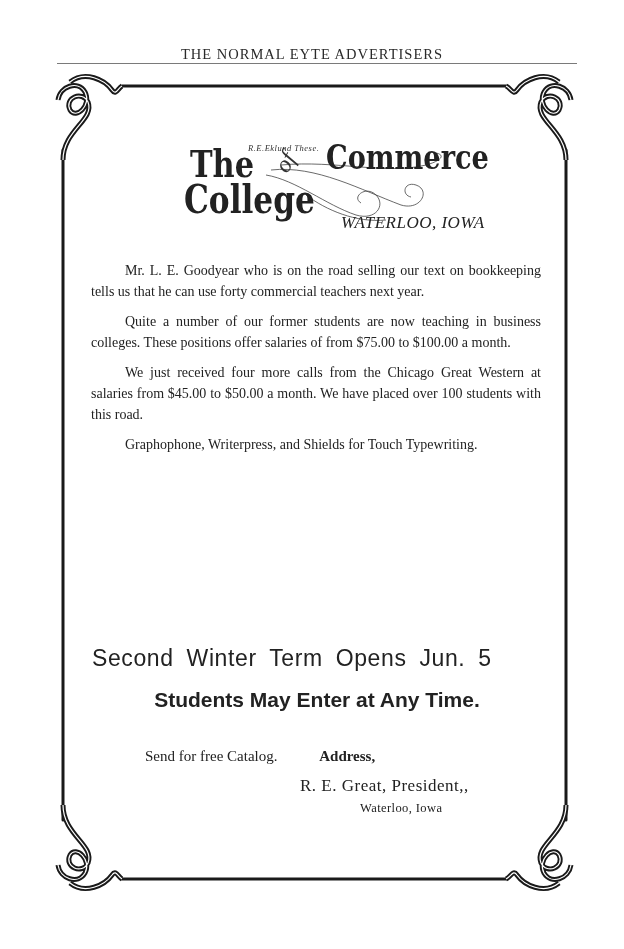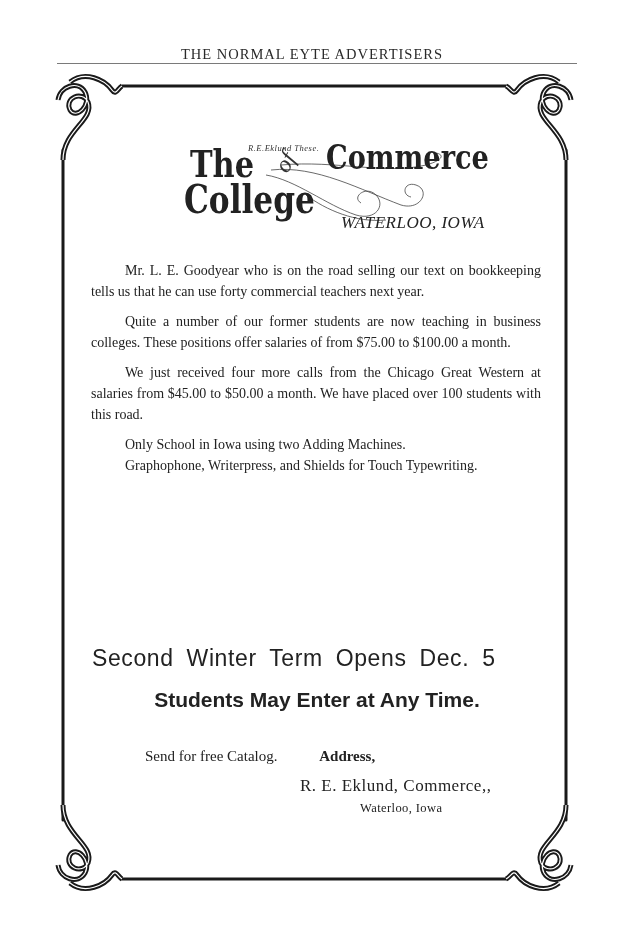--- a/index.html
+++ b/index.html
@@ -105,25 +105,24 @@
   <span class="college">College</span>
   <span class="of">of</span>
   <span class="commerce">Commerce</span>
   <span class="city">WATERLOO, IOWA</span>
 </div>
 
 <div class="body-text">
   <p>Mr. L. E. Goodyear who is on the road selling our text on bookkeeping tells us that he can use forty commercial teachers next year.</p>
   <p>Quite a number of our former students are now teaching in business colleges.  These positions offer salaries of from $75.00 to $100.00 a month.</p>
   <p>We just received four more calls from the Chicago Great Western at salaries from $45.00 to $50.00 a month. We have placed over 100 students with this road.</p>
-  <p class="tight">Only School in Iowa using two Adding Machines.</p>
   <p class="tight">Graphophone, Writerpress, and Shields for Touch Typewriting.</p>
 </div>
 
-<div class="big-line">Second Winter Term Opens Dec. 5</div>
+<div class="big-line">Second Winter Term Opens Jun. 5</div>
 <div class="bold-line">Students May Enter at Any Time.</div>
 
 <div class="send-line">
   <span>Send for free Catalog.</span>
   <span class="addr">Address,</span>
 </div>
-<div class="sign">R. E. Eklund, Commerce,,</div>
+<div class="sign">R. E. Great, President,,</div>
 <div class="sign-city">Waterloo, Iowa</div>
 
 </body></html>

